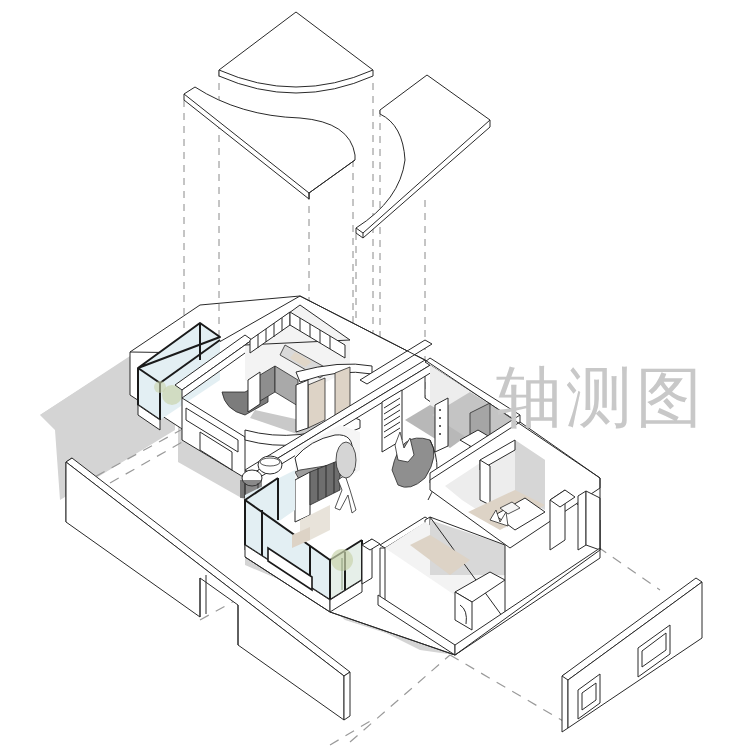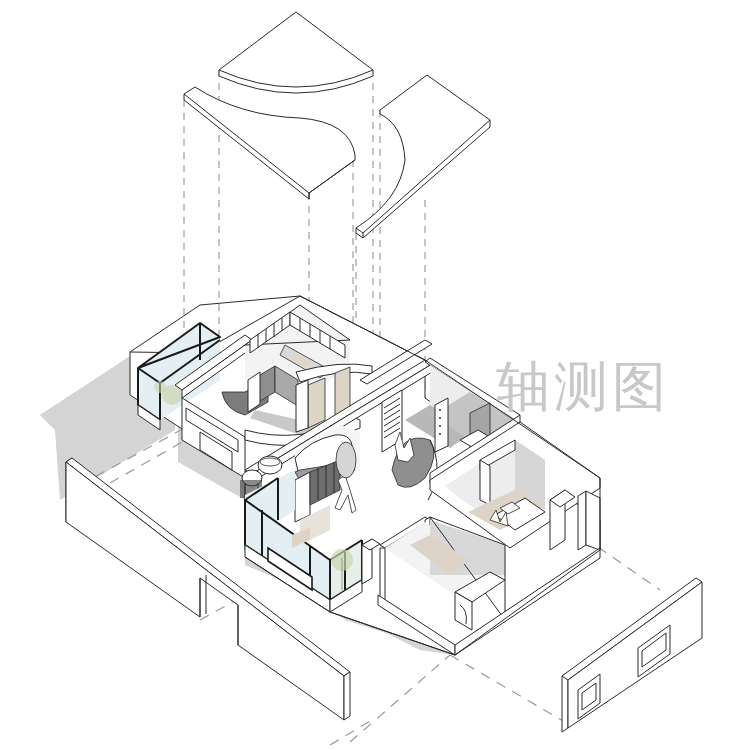--- a/index.html
+++ b/index.html
@@ -1,21 +1,21 @@
 <!DOCTYPE html>
 <html><head>
   <meta charset="utf-8">
   <style>
     html, body { margin: 0; padding: 0; background: #ffffff; }
     body { width: 750px; height: 750px; overflow: hidden; position: relative; font-family: "DejaVu Sans", sans-serif; }
     #canvas { position: absolute; left: 0; top: 0; width: 750px; height: 750px; }
     .title-label {
       position: absolute; left: 496px; top: 364px;
-      font-size: 54px; letter-spacing: 4px; color: #c8c8c8;
-      font-family: Liberation Mono, monospace; font-weight: normal;
+      font-size: 66px; letter-spacing: 4px; color: #c8c8c8;
+      font-family: Liberation Sans, sans-serif; font-weight: normal;
       line-height: 1; white-space: nowrap;
     }
     svg .ln { fill: none; stroke: #2a2a2a; stroke-width: 1; stroke-linejoin: round; }
     svg .lnb { fill: none; stroke: #1a1a1a; stroke-width: 2; stroke-linejoin: round; }
     svg .wf { fill: #ffffff; stroke: #2a2a2a; stroke-width: 1; stroke-linejoin: round; }
     svg .dash { fill: none; stroke: #8a8a8a; stroke-width: 1; stroke-dasharray: 7 6; }
     svg .dashg { fill: none; stroke: #9a9a9a; stroke-width: 1.2; stroke-dasharray: 10 8; }
   </style>
 </head>
 <body>

